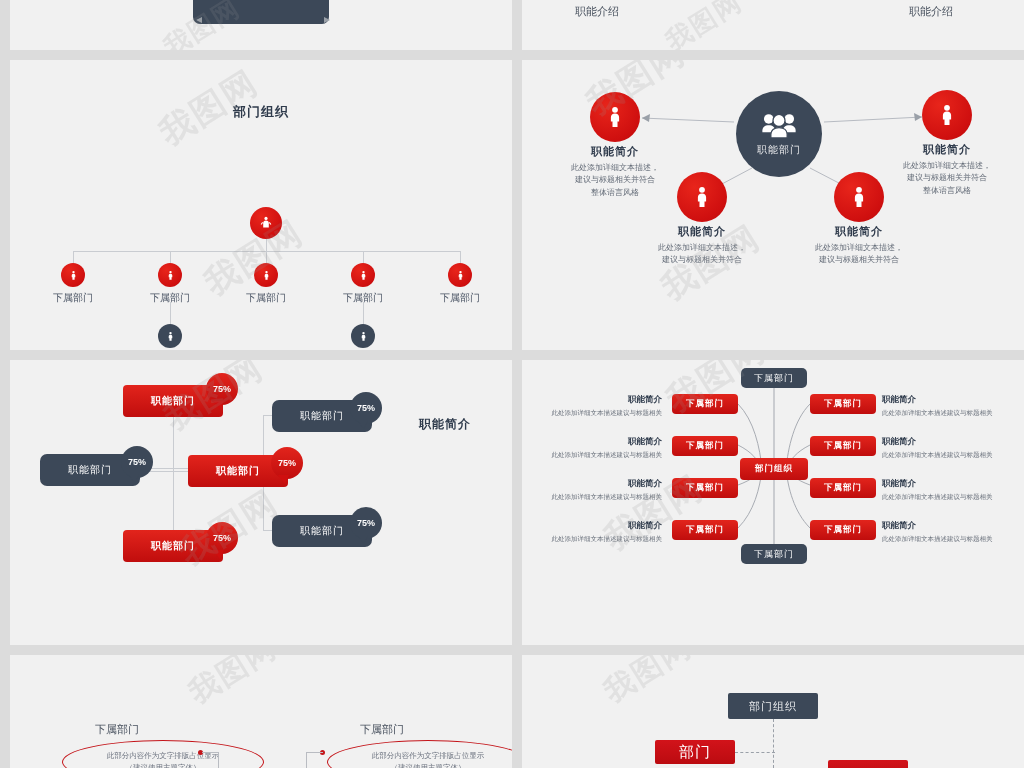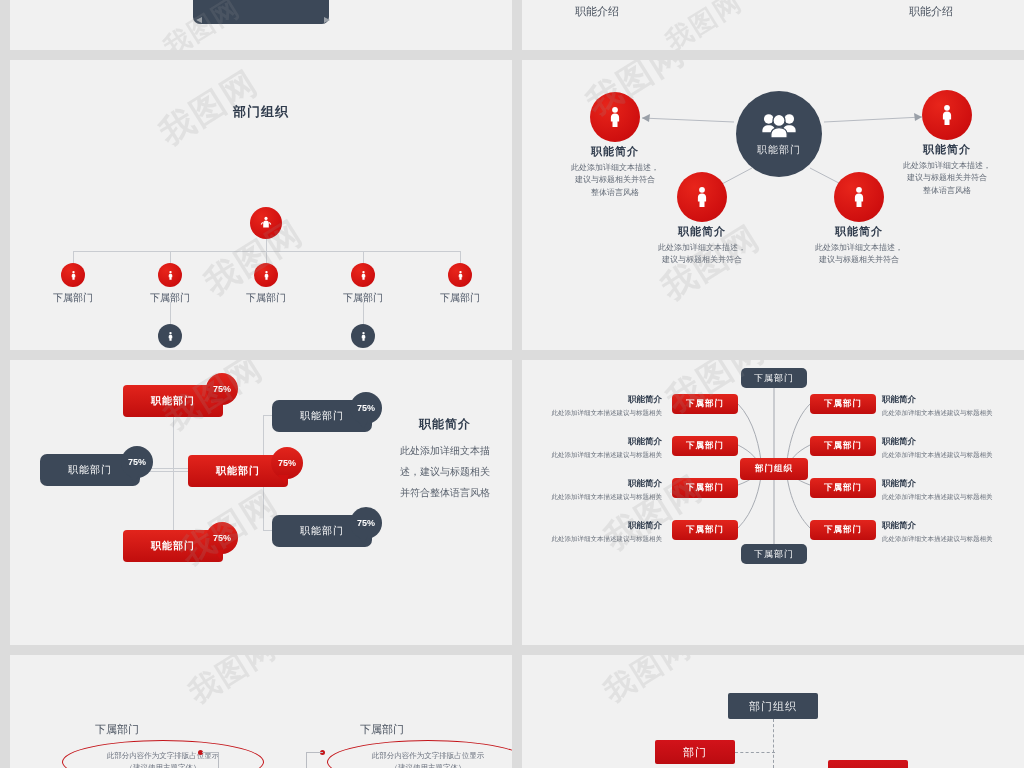--- a/index.html
+++ b/index.html
@@ -112,21 +112,21 @@
   }
   #p7 .dot{position:absolute;width:5px;height:5px;border-radius:50%;background:#c4151a;}
   #p7 .conn{position:absolute;border:1px solid #b9bcc2;}
   
   #p8 .dbox{position:absolute;width:90px;height:26px;border-radius:2px;
     background:#3c4858;color:#e8eaec;display:flex;align-items:center;
     justify-content:center;font-size:11px;letter-spacing:1px;}
   #p8 .rbox{position:absolute;width:80px;height:24px;border-radius:2px;
     background:linear-gradient(180deg,#d2131a 0%,#bb0b10 100%);
     color:#fff;display:flex;align-items:center;justify-content:center;
-    font-size:11px;letter-spacing:1px;}
+    font-size:15px;letter-spacing:1px;}
   #p8 .dash-v{position:absolute;width:0;border-left:1.5px dashed #9aa0a8;}
   #p8 .dash-h{position:absolute;height:0;border-top:1.5px dashed #9aa0a8;}
   svg{display:block;overflow:visible;}
 </style>
 </head>
 <body>
 
 <div class="grid">
 
   <div class="panel" id="p1">
@@ -358,25 +358,20 @@
 
     <div class="dark-box bbox" style="left:262px;top:155px;font-size:10px;">
       <span>职能部门</span>
     </div>
     <div class="badge" style="left:340px;top:147px;background:#3c4858;color:#3c4858;">
       <span style="color:#fff;">75%</span>
     </div>
 
     <div class="txt">
       <div class="h">职能简介</div>
-      <div class="d">
-        <div>此处添加详细文本描</div>
-        <div>述，建议与标题相关</div>
-        <div>并符合整体语言风格</div>
-      </div>
     </div>
 
     <div class="wm" style="left:150px;top:10px;">我图网</div>
     <div class="wm" style="left:165px;top:145px;">我图网</div>
   </div>
 
   <div class="panel" id="p6">
     <svg style="position:absolute;left:0;top:0;" width="502" height="285">
       <g fill="none" stroke="#a8acb3" stroke-width="1">
         <path d="M216 44 C 232 60, 238 88, 240 109"></path>

